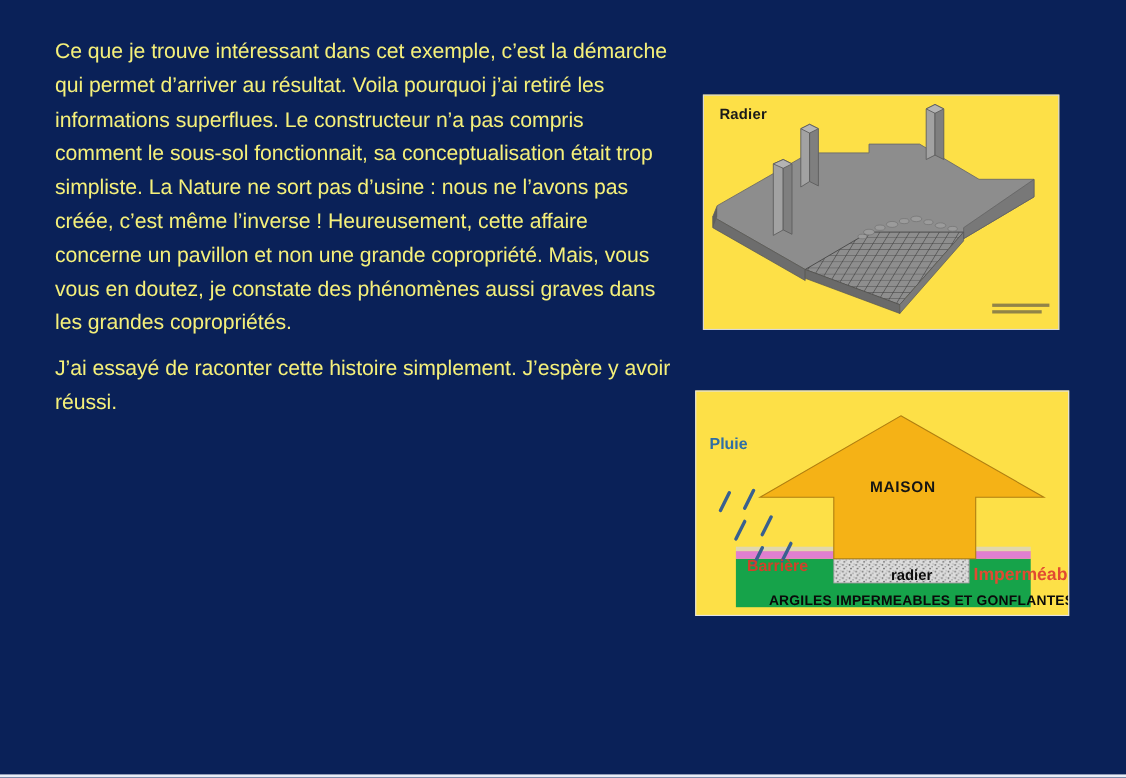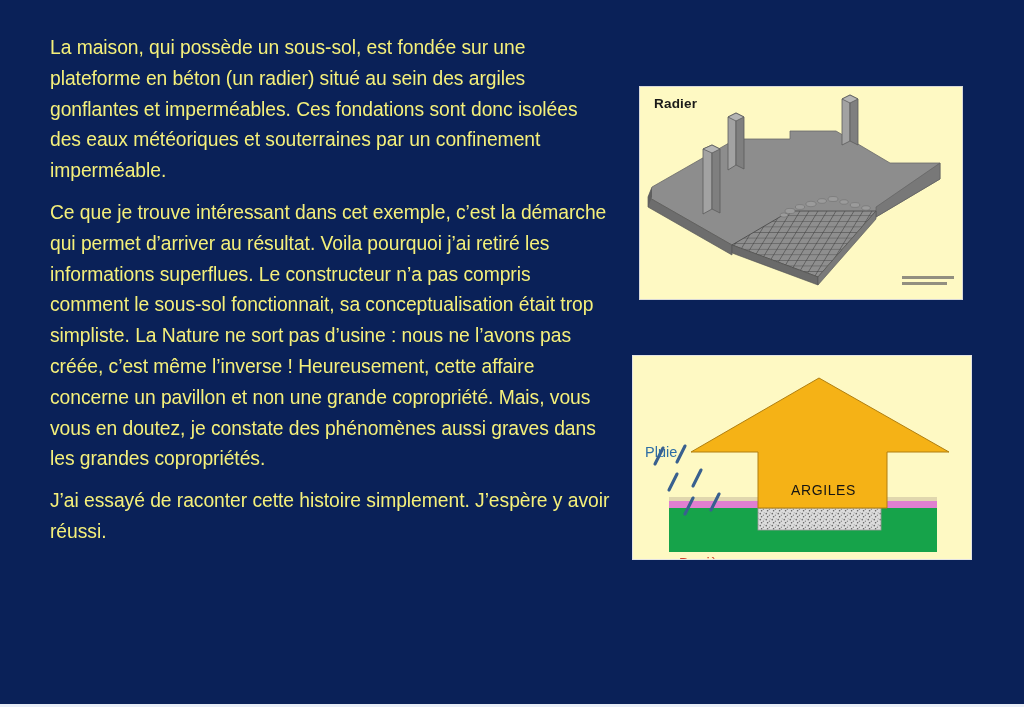--- a/index.html
+++ b/index.html
@@ -44,21 +44,21 @@
     line-height: 30.8px;
     letter-spacing: -0.05px;
     margin: 0 0 11px 0;
     font-family: "Liberation Sans", sans-serif;
   }
   .para:last-child { margin-bottom: 14px; }
 
   
   .figure {
     position: absolute;
-    background: #fef9c3;
+    background: #fde047;
     box-sizing: border-box;
     overflow: hidden;
   }
   #figure-radier {
     left: 639px;
     top: 86px;
     width: 324px;
     height: 214px;
     border: 1px solid #d8d8d8;
   }
@@ -97,24 +97,23 @@
     background: #3a3a4a;
     filter: blur(0.7px);
   }
   #radier-watermark span:nth-child(1) { width: 100%; }
   #radier-watermark span:nth-child(2) { width: 86%; }
 
   
   #coupe-svg { position: absolute; left: 0; top: 0; }
   .coupe-label {
     position: absolute;
-    font-weight: normal;
+    font-weight: bold;
     white-space: nowrap;
     pointer-events: none;
-    margin-top: 48px;
   }
   #label-pluie {
     left: 12px; top: 40px;
     font-size: 14.5px;
     color: #2f6ea5;
   }
   #label-maison {
     left: 158px; top: 78px;
     font-size: 14px;
     color: #141414;
@@ -141,21 +140,20 @@
     color: #0a0a0a;
     letter-spacing: 0.2px;
   }
 </style>
 </head>
 <body>
 
 <div id="slide">
 
   <div id="text-column">
-    <p class="para">La maison, qui possède un sous-sol, est fondée sur une plateforme en béton (un radier) situé au sein des argiles gonflantes et imperméables. Ces fondations sont donc isolées des eaux météoriques et souterraines par un confinement imperméable.</p>
     <p class="para">Ce que je trouve intéressant dans cet exemple, c’est la démarche qui permet d’arriver au résultat. Voila pourquoi j’ai retiré les informations superflues. Le constructeur n’a pas compris comment le sous-sol fonctionnait, sa conceptualisation était trop simpliste. La Nature ne sort pas d’usine : nous ne l’avons pas créée, c’est même l’inverse ! Heureusement, cette affaire concerne un pavillon et non une grande copropriété. Mais, vous vous en doutez, je constate des phénomènes aussi graves dans les grandes copropriétés.</p>
     <p class="para">J’ai essayé de raconter cette histoire simplement. J’espère y avoir réussi.</p>
   </div>
 
   <div class="figure" id="figure-radier">
 
     <svg id="radier-svg" width="322" height="212" viewBox="0 0 322 212">
       <defs>
         <pattern id="rebarMesh" width="9" height="9" patternUnits="userSpaceOnUse" patternTransform="skewX(-31) scale(1 0.62)">
           <rect width="9" height="9" fill="#8e8e8e"></rect>
@@ -243,21 +241,21 @@
         <line x1="30" y1="92" x2="22" y2="108"></line>
         <line x1="52" y1="90" x2="44" y2="106"></line>
         <line x1="44" y1="118" x2="36" y2="134"></line>
         <line x1="68" y1="114" x2="60" y2="130"></line>
         <line x1="60" y1="142" x2="52" y2="158"></line>
         <line x1="86" y1="138" x2="78" y2="154"></line>
       </g>
     </svg>
 
     <div class="coupe-label" id="label-pluie">Pluie</div>
-    <div class="coupe-label" id="label-maison">ARGILES</div>
+    <div class="coupe-label" id="label-maison">MAISON</div>
     <div class="coupe-label" id="label-barriere">Barrière</div>
     <div class="coupe-label" id="label-radier">radier</div>
     <div class="coupe-label" id="label-impermeable">Imperméable</div>
     <div class="coupe-label" id="label-argiles">ARGILES IMPERMEABLES ET GONFLANTES</div>
   </div>
 
   <div id="slide-bottom-edge"></div>
 </div>
 
 </body></html>

